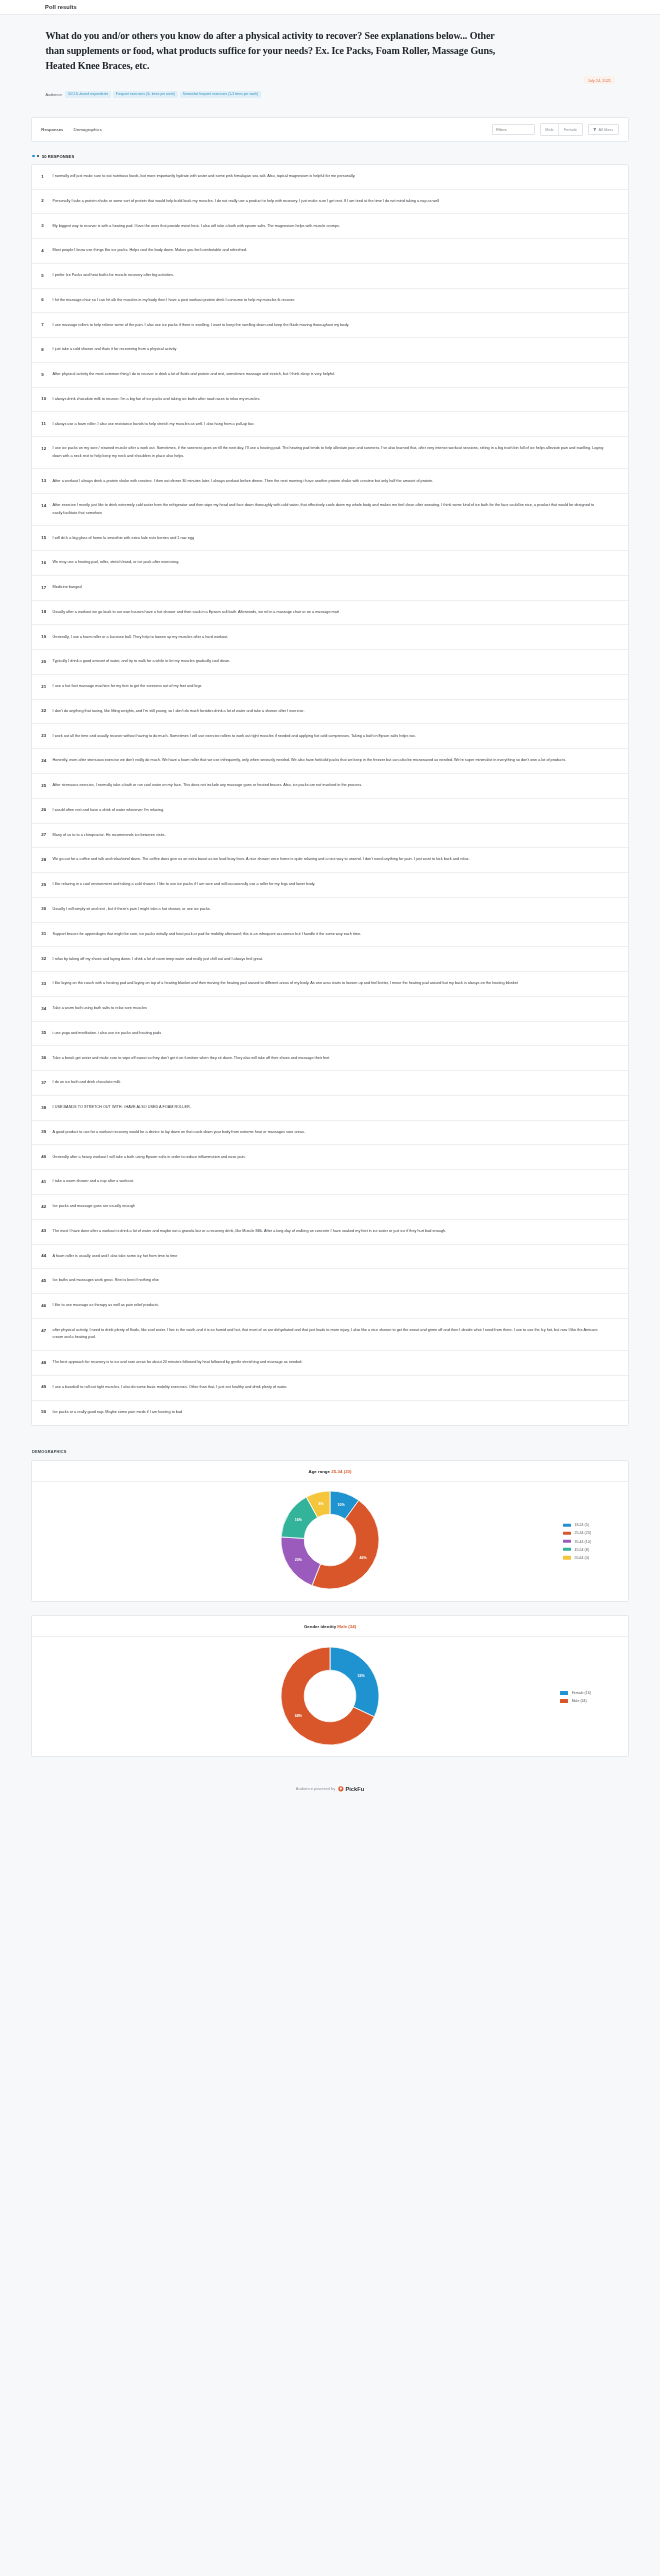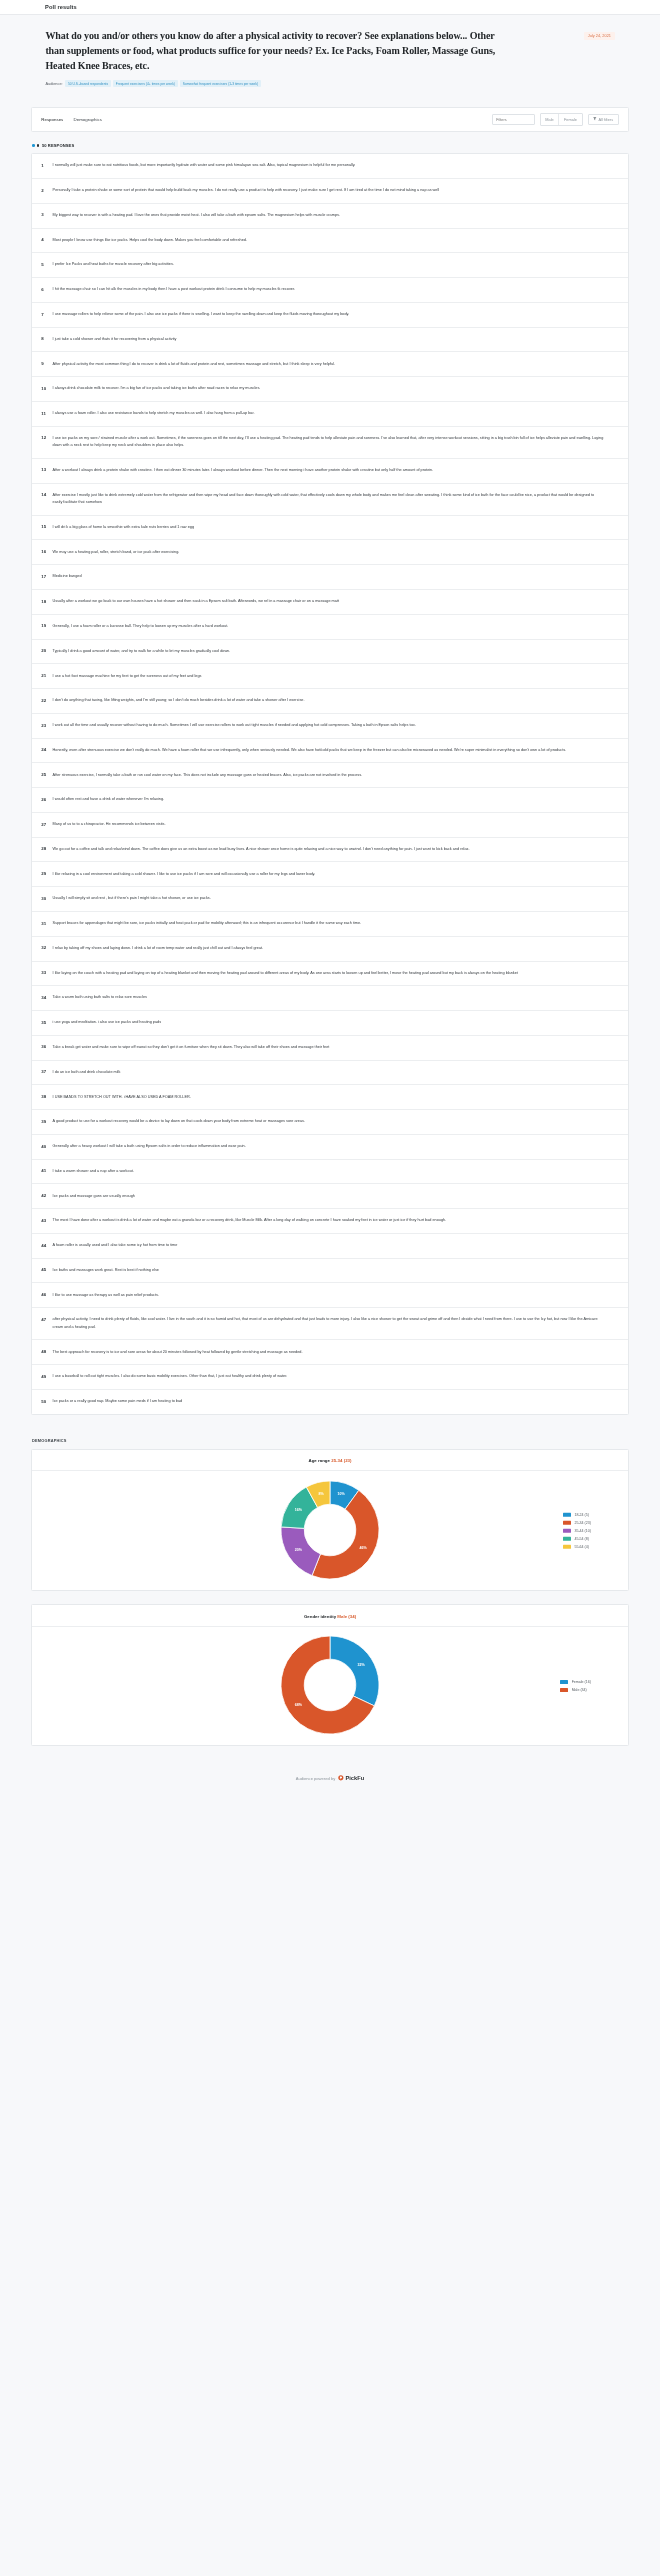--- a/index.html
+++ b/index.html
@@ -25,21 +25,21 @@
     color:#2c3033;
     letter-spacing:0.1px;
   }
   .page {
     padding:0 31px;
   }
   .qblock {
     padding:14.4px 14.4px 4.1px 14.4px;
     position:relative;
   }
-  .qrow { display:flex; align-items:flex-start; }
+  .qrow { display:flex; align-items:flex-start;flex-direction:column; }
   .qtext {
     font-family:"Liberation Serif", serif;
     font-size:10px;
     line-height:1.47;
     font-weight:bold;
     color:#23272a;
     max-width:453px;
     letter-spacing:-0.1px;
   }
   .qdate {

